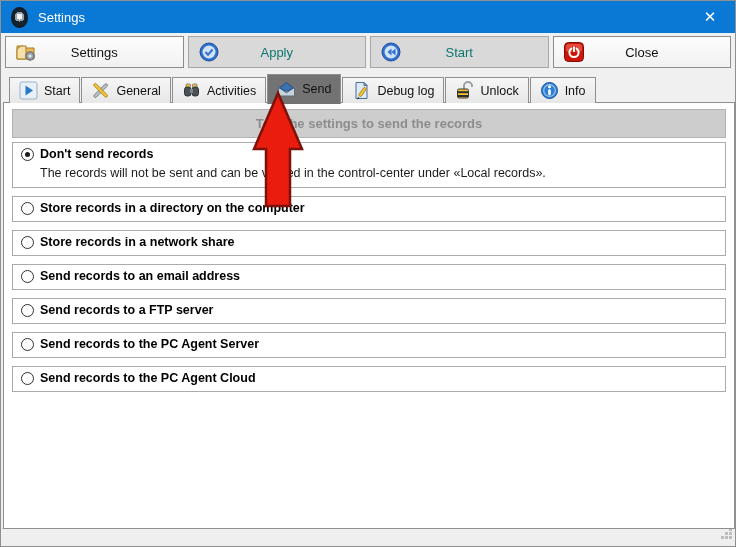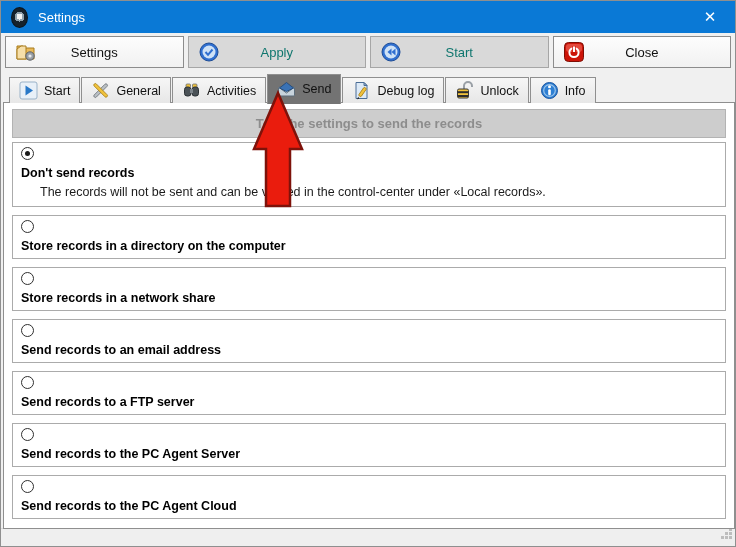--- a/index.html
+++ b/index.html
@@ -85,21 +85,21 @@
     display:flex; align-items:center; justify-content:center;
   }
   .options { margin-top:4px; }
   .option {
     border:1px solid #ababab;
     background:#fff;
     margin-bottom:8px;
     padding:4px 8px 5px 8px;
     min-height:26px;
   }
-  .opt-main { display:flex; gap:6px;flex-direction:column; }
+  .opt-main { display:flex; align-items:center; gap:6px; }
   .radio {
     width:13px; height:13px; border-radius:50%;
     border:1px solid #2f2f2f; background:#fff;
     position:relative; flex:0 0 13px;
   }
   .option.selected .radio::after {
     content:""; position:absolute; left:3px; top:3px;
     width:5px; height:5px; border-radius:50%;
     background:#1a1a1a;
   }

